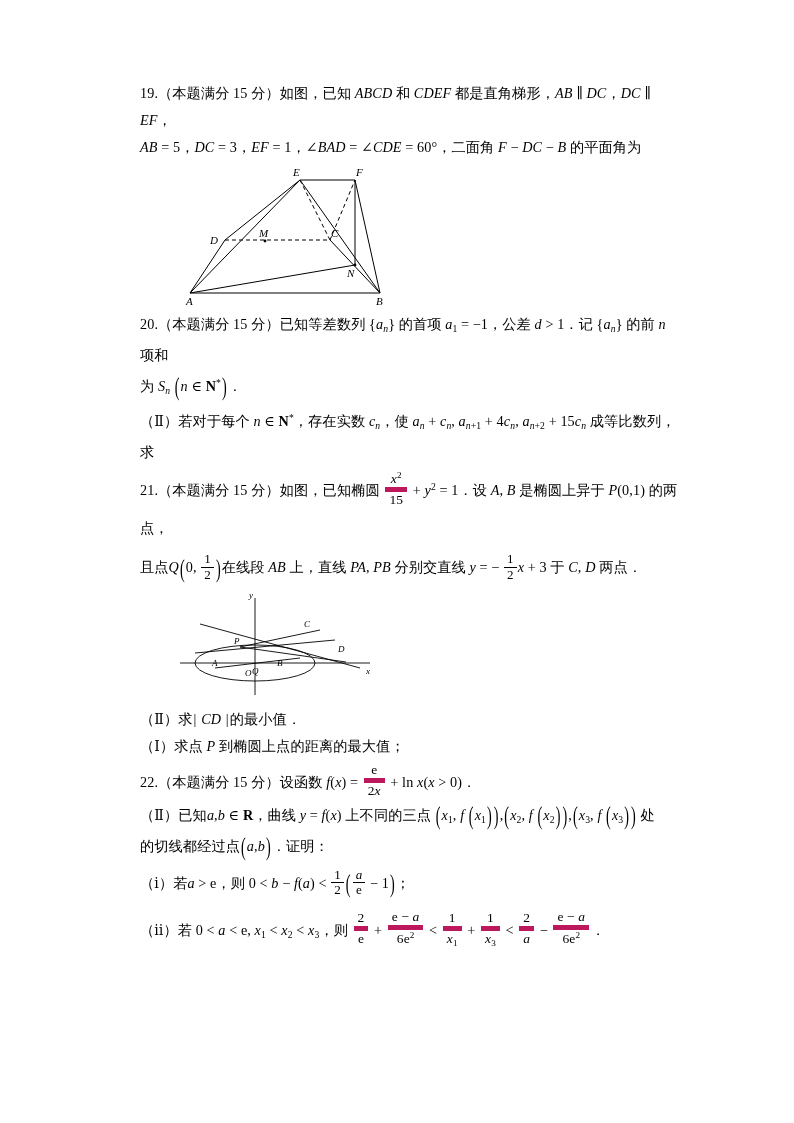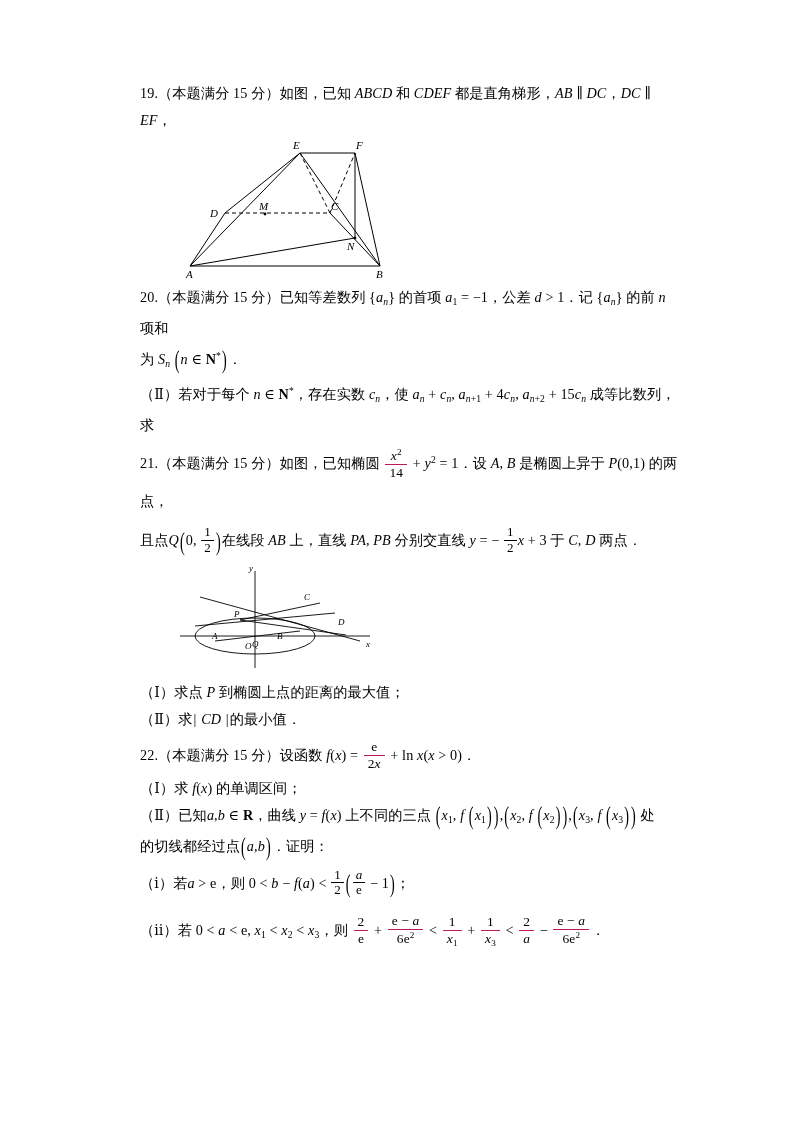--- a/index.html
+++ b/index.html
@@ -54,21 +54,21 @@
   .frac .num { display: block; padding: 0 3px; border-bottom: 1px solid #000; }
   .frac .den { display: block; padding: 0 3px; }
   .fracbig {
     display: inline-block;
     vertical-align: -0.62em;
     text-align: center;
     font-size: 0.95em;
     line-height: 1.2;
     margin: 0 2px;
   }
-  .fracbig .num { display: block; padding: 0 4px; border-bottom: 1px solid #be185d; }
+  .fracbig .num { display: block; padding: 0 4px; border-bottom: 5px solid #be185d; }
   .fracbig .den { display: block; padding: 0 4px; }
   .paren-big {
     display: inline-block;
     transform: scaleY(1.7);
     font-size: 1em;
     margin: 0 1px;
     vertical-align: -0.06em;
   }
   .figwrap { text-align: left; }
   .fig1 { margin: 4px 0 2px 40px; }
@@ -77,20 +77,23 @@
 </style>
 </head>
 <body>
 
 <div class="page">
   <div class="content">
 
     <div class="q">
       <div class="line">
         19.（本题满分 15 分）如图，已知<span class="it"> ABCD </span>和<span class="it"> CDEF </span>都是直角梯形，<span class="it">AB </span>∥<span class="it"> DC</span>，<span class="it">DC </span>∥<span class="it"> EF</span>，
+      </div>
+      <div class="line">
+        <span class="it">AB</span> = 5，<span class="it">DC</span> = 3，<span class="it">EF</span> = 1，∠<span class="it">BAD</span> = ∠<span class="it">CDE</span> = 60°，二面角 <span class="it">F</span> − <span class="it">DC</span> − <span class="it">B</span> 的平面角为
       </div>
 
       <div class="figwrap fig1">
         <svg width="260" height="140" viewBox="0 0 260 140">
 
           <g stroke="#000" fill="none" stroke-width="1">
             <line x1="10" y1="128" x2="200" y2="128"></line>
             <line x1="10" y1="128" x2="45" y2="75"></line>
             <line x1="200" y1="128" x2="150" y2="75"></line>
             <line x1="45" y1="75" x2="120" y2="15"></line>
@@ -132,21 +135,21 @@
       <div class="line">
         为 <span class="it">S</span><span class="sub">n</span> <span class="paren-big">(</span><span class="it">n</span> ∈ <span class="bf">N</span><span class="sup">*</span><span class="paren-big">)</span>．
       </div>
       <div class="line">
         （Ⅱ）若对于每个 <span class="it">n</span> ∈ <span class="bf">N</span><span class="sup">*</span>，存在实数 <span class="it">c</span><span class="sub">n</span>，使 <span class="it">a</span><span class="sub">n</span> + <span class="it">c</span><span class="sub">n</span>, <span class="it">a</span><span class="sub">n</span><span class="subn">+1</span> + 4<span class="it">c</span><span class="sub">n</span>, <span class="it">a</span><span class="sub">n</span><span class="subn">+2</span> + 15<span class="it">c</span><span class="sub">n</span> 成等比数列，求
       </div>
     </div>
 
     <div class="q">
       <div class="line" style="line-height:38px;">
-        21.（本题满分 15 分）如图，已知椭圆 <span class="fracbig"><span class="num"><span class="it">x</span><span class="sup">2</span></span><span class="den">14</span></span> + <span class="it">y</span><span class="sup">2</span> = 1．设 <span class="it">A</span>, <span class="it">B</span> 是椭圆上异于 <span class="it">P</span>(0,1) 的两点，
+        21.（本题满分 15 分）如图，已知椭圆 <span class="fracbig"><span class="num"><span class="it">x</span><span class="sup">2</span></span><span class="den">15</span></span> + <span class="it">y</span><span class="sup">2</span> = 1．设 <span class="it">A</span>, <span class="it">B</span> 是椭圆上异于 <span class="it">P</span>(0,1) 的两点，
       </div>
       <div class="line" style="line-height:40px;">
         且点<span class="it">Q</span><span class="paren-big">(</span>0, <span class="frac"><span class="num">1</span><span class="den">2</span></span><span class="paren-big">)</span>在线段 <span class="it">AB</span> 上，直线 <span class="it">PA</span>, <span class="it">PB</span> 分别交直线 <span class="it">y</span> = − <span class="frac"><span class="num">1</span><span class="den">2</span></span><span class="it">x</span> + 3 于 <span class="it">C</span>, <span class="it">D</span> 两点．
       </div>
 
       <div class="figwrap fig2">
         <svg width="230" height="110" viewBox="0 0 230 110">
           <g stroke="#000" fill="none" stroke-width="0.9">
 
             <line x1="20" y1="73" x2="210" y2="73"></line>
@@ -172,35 +175,32 @@
             <text x="178" y="62">D</text>
             <text x="52" y="76">A</text>
             <text x="92" y="84">Q</text>
             <text x="117" y="76">B</text>
             <text x="85" y="86">O</text>
           </g>
         </svg>
       </div>
 
       <div class="line">
+        （Ⅱ）求<span class="abs">|</span> <span class="it">CD</span> <span class="abs">|</span>的最小值．
+      </div>
+      <div class="line">
         （Ⅰ）求点 <span class="it">P</span> 到椭圆上点的距离的最大值；
-      </div>
-      <div class="line">
-        （Ⅱ）求<span class="abs">|</span> <span class="it">CD</span> <span class="abs">|</span>的最小值．
       </div>
     </div>
 
     <div class="q">
       <div class="line" style="line-height:40px;">
         22.（本题满分 15 分）设函数 <span class="it">f</span>(<span class="it">x</span>) = <span class="fracbig"><span class="num">e</span><span class="den">2<span class="it">x</span></span></span> + ln <span class="it">x</span>(<span class="it">x</span> &gt; 0)．
       </div>
       <div class="line">
-        （Ⅰ）求 <span class="it">f</span>(<span class="it">x</span>) 的单调区间；
-      </div>
-      <div class="line">
         （Ⅱ）已知<span class="it">a</span>,<span class="it">b</span> ∈ <span class="bf">R</span>，曲线 <span class="it">y</span> = <span class="it">f</span>(<span class="it">x</span>) 上不同的三点 <span class="paren-big">(</span><span class="it">x</span><span class="subn">1</span>, <span class="it">f</span> <span class="paren-big">(</span><span class="it">x</span><span class="subn">1</span><span class="paren-big">)</span><span class="paren-big">)</span>,<span class="paren-big">(</span><span class="it">x</span><span class="subn">2</span>, <span class="it">f</span> <span class="paren-big">(</span><span class="it">x</span><span class="subn">2</span><span class="paren-big">)</span><span class="paren-big">)</span>,<span class="paren-big">(</span><span class="it">x</span><span class="subn">3</span>, <span class="it">f</span> <span class="paren-big">(</span><span class="it">x</span><span class="subn">3</span><span class="paren-big">)</span><span class="paren-big">)</span> 处
       </div>
       <div class="line">
         的切线都经过点<span class="paren-big">(</span><span class="it">a</span>,<span class="it">b</span><span class="paren-big">)</span>．证明：
       </div>
       <div class="line" style="line-height:44px;">
         （ⅰ）若<span class="it">a</span> &gt; e，则 0 &lt; <span class="it">b</span> − <span class="it">f</span>(<span class="it">a</span>) &lt; <span class="frac"><span class="num">1</span><span class="den">2</span></span><span class="paren-big">(</span><span class="frac"><span class="num"><span class="it">a</span></span><span class="den">e</span></span> − 1<span class="paren-big">)</span>；
       </div>
       <div class="line" style="line-height:48px;">
         （ⅱ）若 0 &lt; <span class="it">a</span> &lt; e, <span class="it">x</span><span class="subn">1</span> &lt; <span class="it">x</span><span class="subn">2</span> &lt; <span class="it">x</span><span class="subn">3</span>，则 <span class="fracbig"><span class="num">2</span><span class="den">e</span></span> + <span class="fracbig"><span class="num">e − <span class="it">a</span></span><span class="den">6e<span class="sup">2</span></span></span> &lt; <span class="fracbig"><span class="num">1</span><span class="den"><span class="it">x</span><span class="subn">1</span></span></span> + <span class="fracbig"><span class="num">1</span><span class="den"><span class="it">x</span><span class="subn">3</span></span></span> &lt; <span class="fracbig"><span class="num">2</span><span class="den"><span class="it">a</span></span></span> − <span class="fracbig"><span class="num">e − <span class="it">a</span></span><span class="den">6e<span class="sup">2</span></span></span>．

